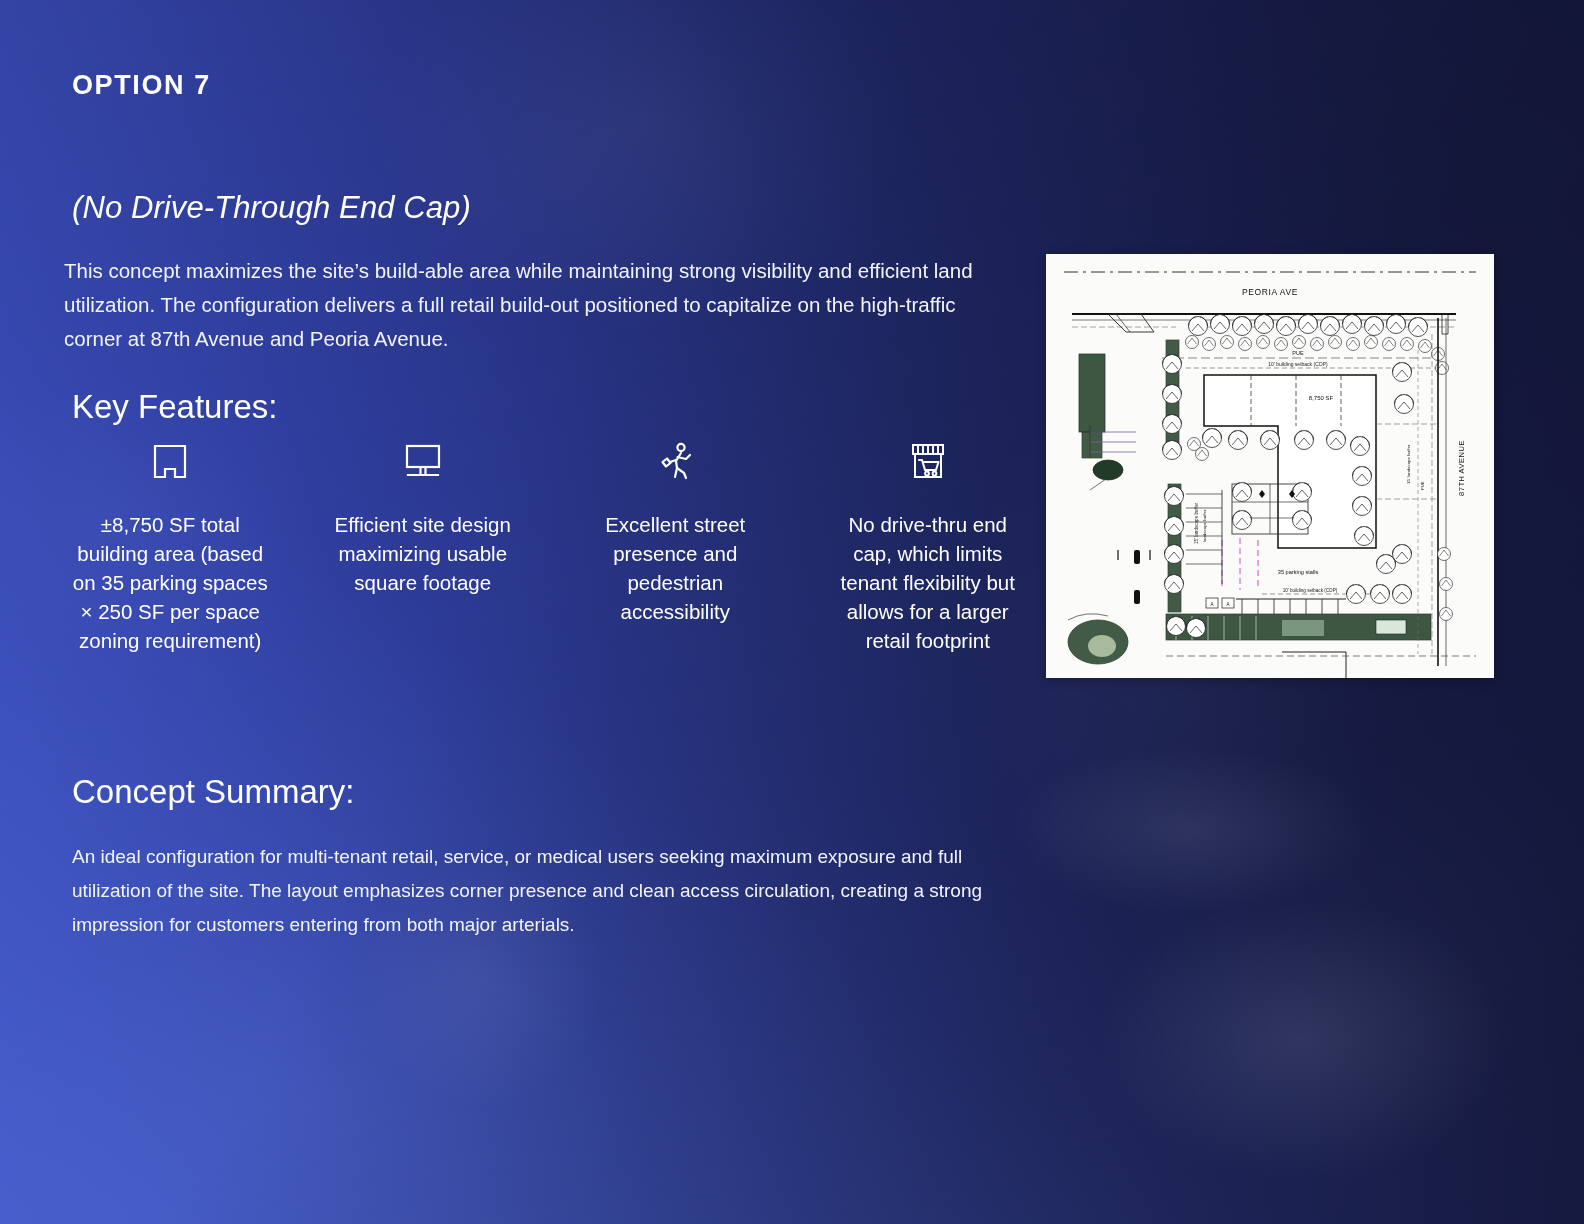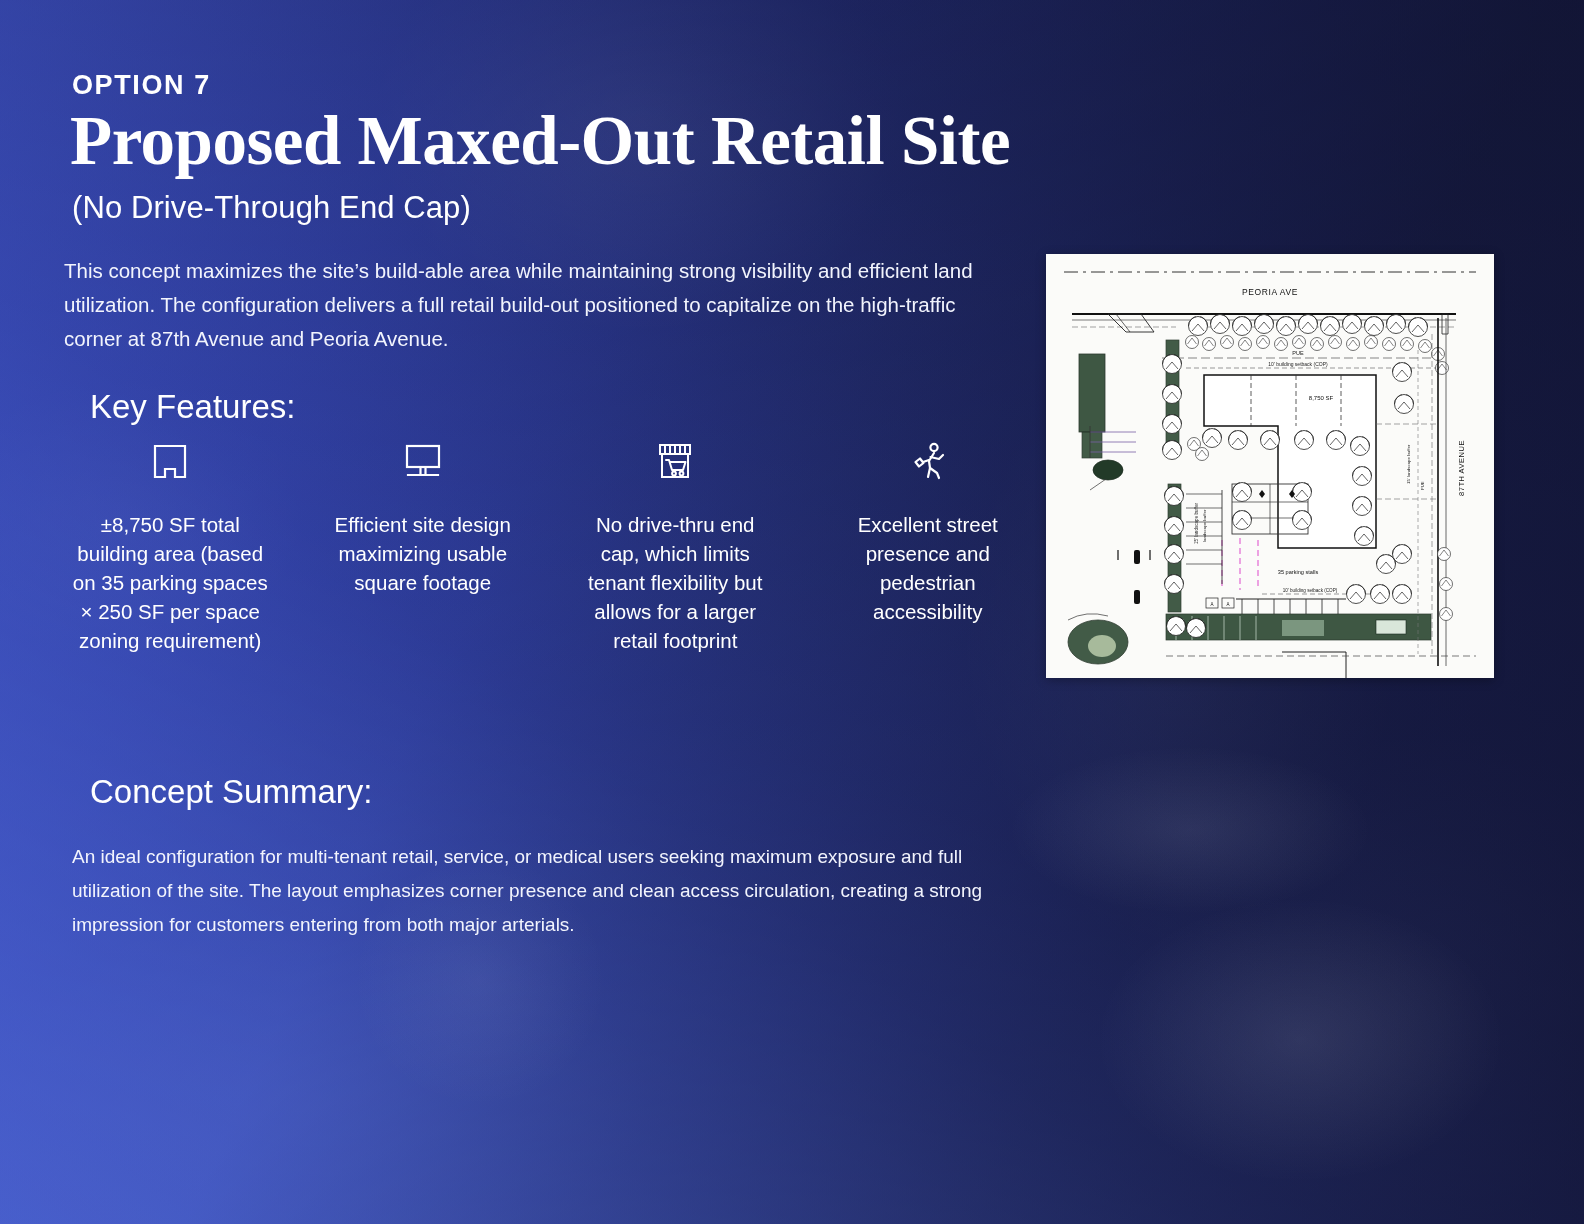--- a/index.html
+++ b/index.html
@@ -57,29 +57,30 @@
   .headline{
     position:absolute; left:70px; top:107px;
     font-family:"Liberation Serif", serif;
     font-size:69px; line-height:1.0; color:#ffffff;
     letter-spacing:-.5px; white-space:nowrap;
   }
   .subhead{
     position:absolute; left:72px; top:190px;
     font-size:31px; color:#ffffff; font-weight:300;
     letter-spacing:.1px;
+    font-style:italic;
   }
 
   .intro{
     position:absolute; left:64px; top:254px; width:930px;
     font-size:20.5px; line-height:34px; color:#f2f4fd; font-weight:400;
   }
 
   .section-title{
-    position:absolute; font-size:33px; color:#ffffff; font-weight:400;margin-left:18px;
+    position:absolute; font-size:33px; color:#ffffff; font-weight:400;
   }
   #key-features-title{ left:72px; top:388px; }
   #concept-summary-title{ left:72px; top:773px; }
 
   
   #features{
     position:absolute; left:66px; top:438px;
     width:966px;
     display:flex; align-items:flex-start;gap:44px;
   }
@@ -115,21 +116,20 @@
 </head>
 <body>
 
 <div id="bg-photo"></div>
 <div id="bg-tint"></div>
 <div id="bg-vehicle"></div>
 
 <div id="content">
 
   <div class="eyebrow">OPTION 7</div>
-  <h1 class="headline">Proposed Maxed-Out Retail Site</h1>
   <div class="subhead">(No Drive-Through End Cap)</div>
 
   <p class="intro">This concept maximizes the site’s build-able area while maintaining strong visibility and efficient land utilization. The configuration delivers a full retail build-out positioned to capitalize on the high-traffic corner at 87th Avenue and Peoria Avenue.</p>
 
   <h2 class="section-title" id="key-features-title">Key Features:</h2>
 
   <div id="features">
 
     <div class="feature">
       <span class="feature-icon">
@@ -143,48 +143,48 @@
 
     <div class="feature">
       <span class="feature-icon">
         <svg width="44" height="40" viewBox="0 0 44 40" fill="none" stroke="#ffffff" stroke-width="2.2" stroke-linecap="square" stroke-linejoin="miter">
           <rect x="6" y="5" width="32" height="21"></rect>
           <path d="M19.5 26 V33 M24.5 26 V33"></path>
           <path d="M7 34 H37"></path>
         </svg>
       </span>
       <span class="feature-text">Efficient site design maximizing usable square footage</span>
+    </div>
+
+    <div class="feature">
+      <span class="feature-icon">
+        <svg width="44" height="44" viewBox="0 0 44 44" fill="none" stroke="#ffffff" stroke-width="2.2" stroke-linecap="round" stroke-linejoin="round">
+          <circle cx="28" cy="8.5" r="3.6"></circle>
+          <path d="M28 14 L23 22 L24 29 L22 38"></path>
+          <path d="M24 29 L31 34 L33 39"></path>
+          <path d="M24.5 18 L33 20 L37 16"></path>
+          <path d="M23 21 L17 23"></path>
+          <path d="M9.5 23 L14 19.5 L17.5 24 L13 27.5 Z"></path>
+        </svg>
+      </span>
+      <span class="feature-text">Excellent street presence and pedestrian accessibility</span>
     </div>
 
     <div class="feature">
       <span class="feature-icon">
         <svg width="40" height="42" viewBox="0 0 40 42" fill="none" stroke="#ffffff" stroke-width="2" stroke-linecap="square" stroke-linejoin="miter">
           <rect x="5" y="5" width="30" height="9"></rect>
           <path d="M10 5 V14 M15 5 V14 M20 5 V14 M25 5 V14 M30 5 V14"></path>
           <path d="M7 14 V37 H33 V14"></path>
           <path d="M11 20 H14 L17 30 H28 L30.5 22 H15" stroke-linejoin="round" stroke-linecap="round"></path>
           <circle cx="19" cy="33.5" r="1.9"></circle>
           <circle cx="26.5" cy="33.5" r="1.9"></circle>
         </svg>
       </span>
       <span class="feature-text">No drive-thru end cap, which limits tenant flexibility but allows for a larger retail footprint</span>
-    </div>
-
-    <div class="feature">
-      <span class="feature-icon">
-        <svg width="44" height="44" viewBox="0 0 44 44" fill="none" stroke="#ffffff" stroke-width="2.2" stroke-linecap="round" stroke-linejoin="round">
-          <circle cx="28" cy="8.5" r="3.6"></circle>
-          <path d="M28 14 L23 22 L24 29 L22 38"></path>
-          <path d="M24 29 L31 34 L33 39"></path>
-          <path d="M24.5 18 L33 20 L37 16"></path>
-          <path d="M23 21 L17 23"></path>
-          <path d="M9.5 23 L14 19.5 L17.5 24 L13 27.5 Z"></path>
-        </svg>
-      </span>
-      <span class="feature-text">Excellent street presence and pedestrian accessibility</span>
     </div>
 
   </div>
 
   <h2 class="section-title" id="concept-summary-title">Concept Summary:</h2>
   <p class="summary">An ideal configuration for multi-tenant retail, service, or medical users seeking maximum exposure and full utilization of the site. The layout emphasizes corner presence and clean access circulation, creating a strong impression for customers entering from both major arterials.</p>
 
   <div id="site-plan">
     <svg viewBox="0 0 448 424" xmlns="http://www.w3.org/2000/svg">
       <defs>

